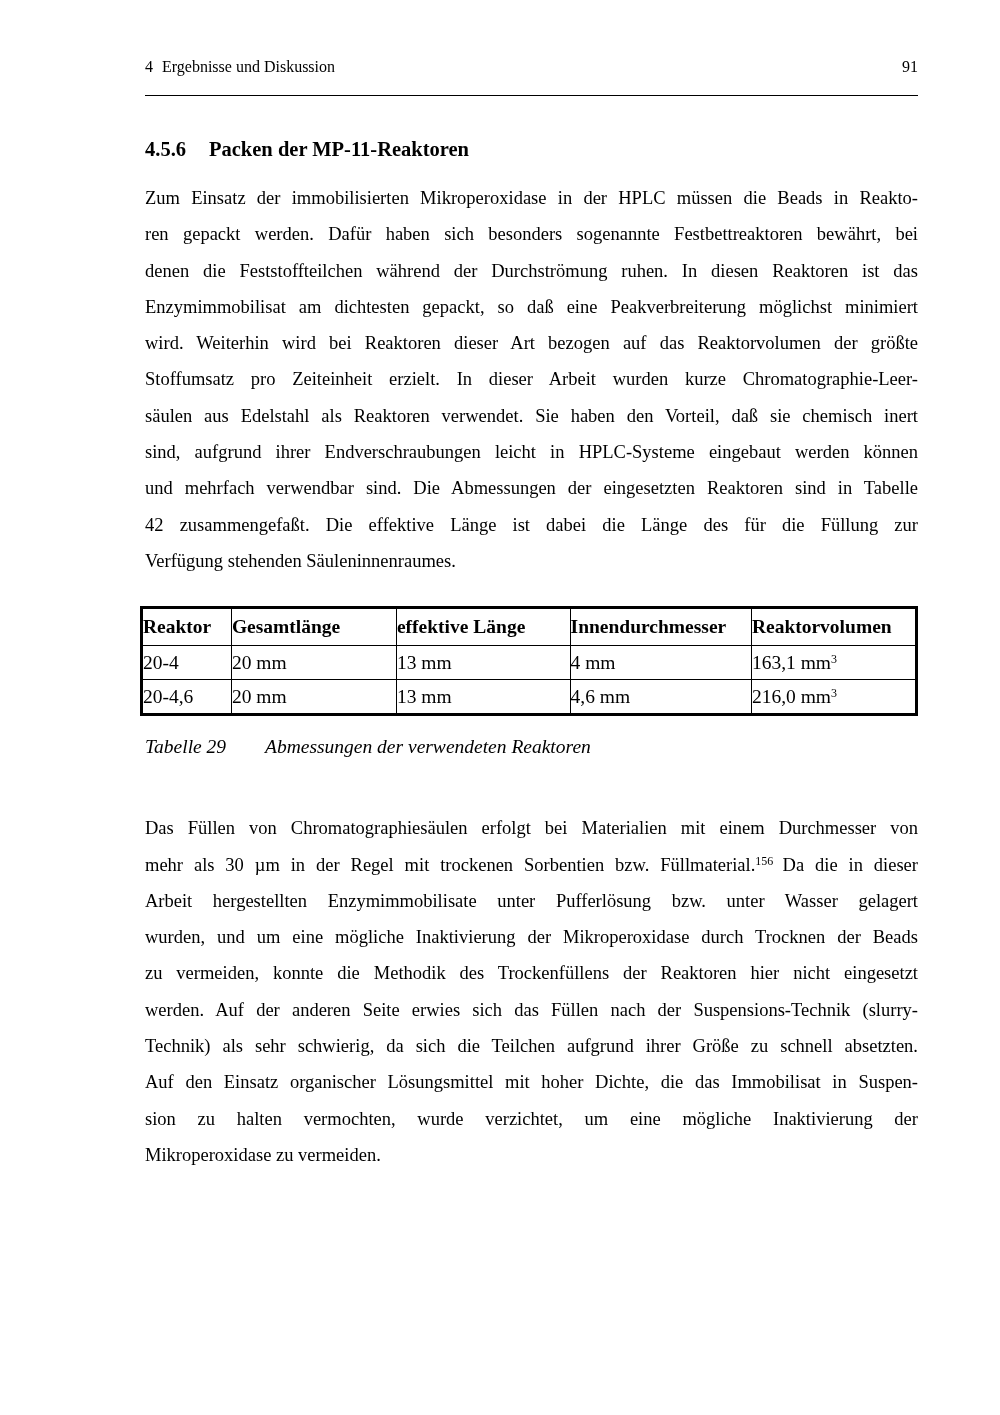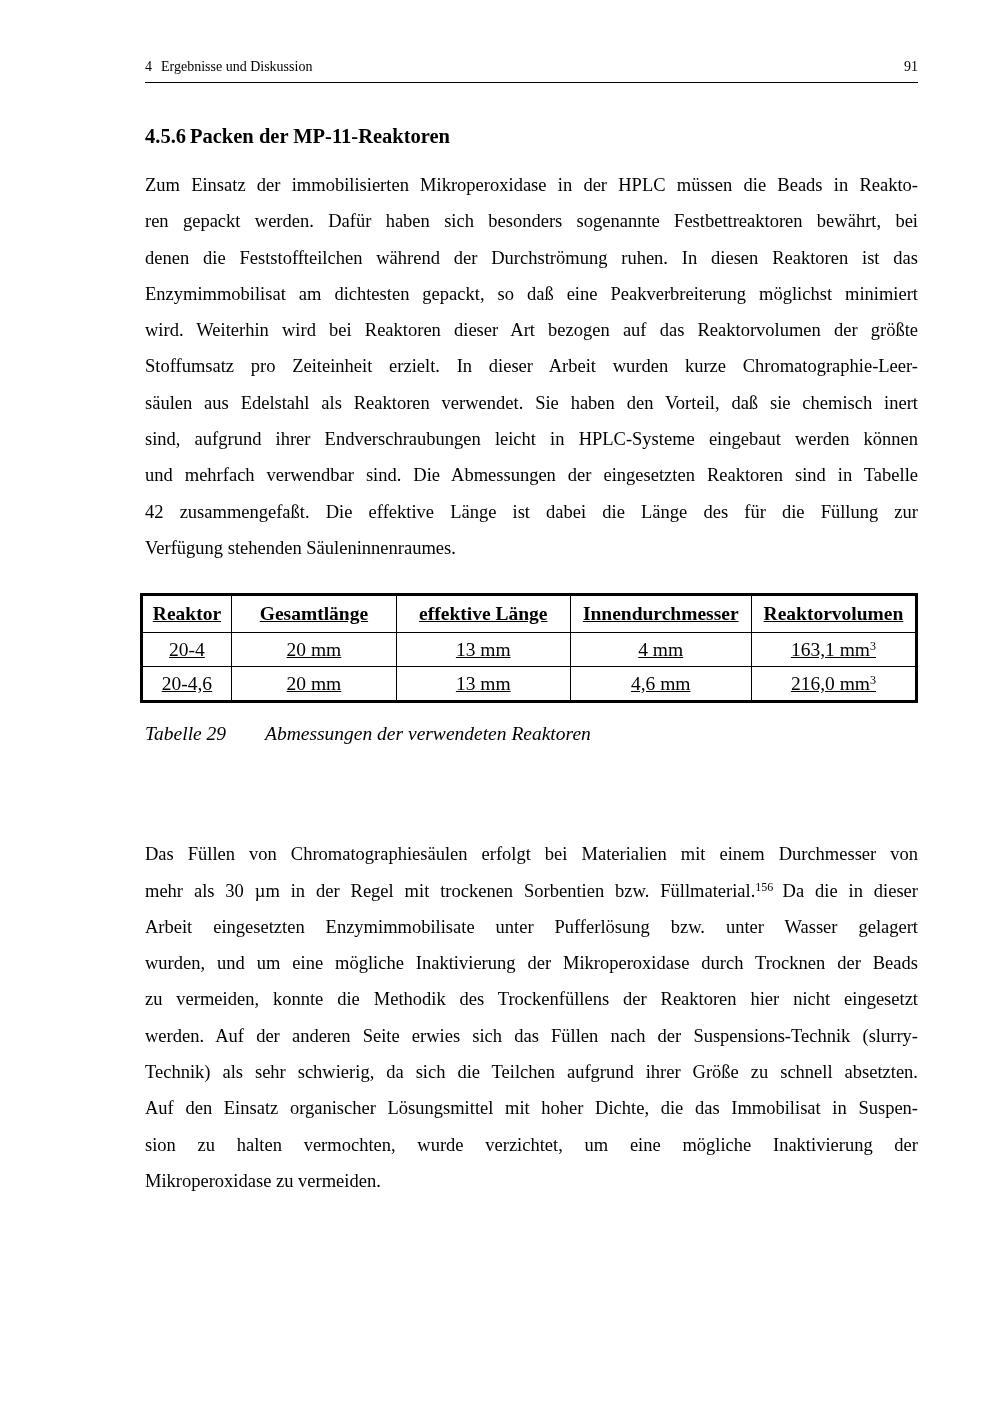--- a/index.html
+++ b/index.html
@@ -20,34 +20,34 @@
     left: 145px;
     top: 0;
     width: 773px;
   }
   
   .running-head {
     margin-top: 55px;
     display: flex;
     justify-content: space-between;
     align-items: baseline;
-    font-size: 14px;
+    font-size: 16px;
     line-height: 23px;
     border-bottom: 1.8px solid #000;
-    padding-bottom: 4px;
+    padding-bottom: 17px;
   }
   .running-head .chapter-no { margin-right: 9px; }
   
   .section-heading {
     margin: 41px 0 0 0;
     font-size: 20.5px;
     font-weight: bold;
     line-height: 25px;
   }
-  .section-heading .heading-no { margin-right: 4px; }
+  .section-heading .heading-no { margin-right: 23px; }
   
   .para {
     margin-top: 18px;
     font-size: 18.5px;
   }
   .para .line {
     line-height: 36.3px;
     text-align: justify;
     text-align-last: justify;
     white-space: normal;
@@ -65,39 +65,38 @@
     margin-top: 27px;
     margin-left: -5px;
     width: 778px;
     border-collapse: collapse;
     border: 3px solid #000;
     font-size: 19.5px;
     table-layout: fixed;
   }
   table.dim-table th, table.dim-table td {
     border: 1.5px solid #000;
-    text-align: center;
+    text-align: left;
     vertical-align: middle;
     padding: 0;
-    text-decoration: underline;
   }
   table.dim-table th { height: 36px; font-weight: bold; }
   table.dim-table td { height: 33px; }
   
   .table-caption {
     margin-top: 18px;
     font-style: italic;
     font-size: 19.5px;
     line-height: 25px;
   }
   .table-caption .cap-label {
     display: inline-block;
     width: 120px;
   }
-  .para.second { margin-top: 90px; }
+  .para.second { margin-top: 51px; }
 </style>
 </head>
 <body>
 
 <div class="page">
 
   <div class="running-head">
     <span>
       <span class="chapter-no">4</span><span>Ergebnisse und Diskussion</span>
     </span>
@@ -157,21 +156,21 @@
       </tbody>
   </table>
 
   <div class="table-caption">
     <span class="cap-label">Tabelle 29</span><span>Abmessungen der verwendeten Reaktoren</span>
   </div>
 
   <div class="para second">
       <div class="line"><span>Das Füllen von Chromatographiesäulen erfolgt bei Materialien mit einem Durchmesser von</span></div>
       <div class="line"><span>mehr als 30 µm in der Regel mit trockenen Sorbentien bzw. Füllmaterial.</span><sup>156</sup><span> Da die in dieser</span></div>
-      <div class="line"><span>Arbeit eingesetzten Enzymimmobilisate unter Pufferlösung bzw. unter Wasser gelagert</span></div>
+      <div class="line"><span>Arbeit hergestellten Enzymimmobilisate unter Pufferlösung bzw. unter Wasser gelagert</span></div>
       <div class="line"><span>wurden, und um eine mögliche Inaktivierung der Mikroperoxidase durch Trocknen der Beads</span></div>
       <div class="line"><span>zu vermeiden, konnte die Methodik des Trockenfüllens der Reaktoren hier nicht eingesetzt</span></div>
       <div class="line"><span>werden. Auf der anderen Seite erwies sich das Füllen nach der Suspensions-Technik (slurry-</span></div>
       <div class="line"><span>Technik) als sehr schwierig, da sich die Teilchen aufgrund ihrer Größe zu schnell absetzten.</span></div>
       <div class="line"><span>Auf den Einsatz organischer Lösungsmittel mit hoher Dichte, die das Immobilisat in Suspen-</span></div>
       <div class="line"><span>sion zu halten vermochten, wurde verzichtet, um eine mögliche Inaktivierung der</span></div>
       <div class="line is-last"><span>Mikroperoxidase zu vermeiden.</span></div>
     </div>
 
 </div>

